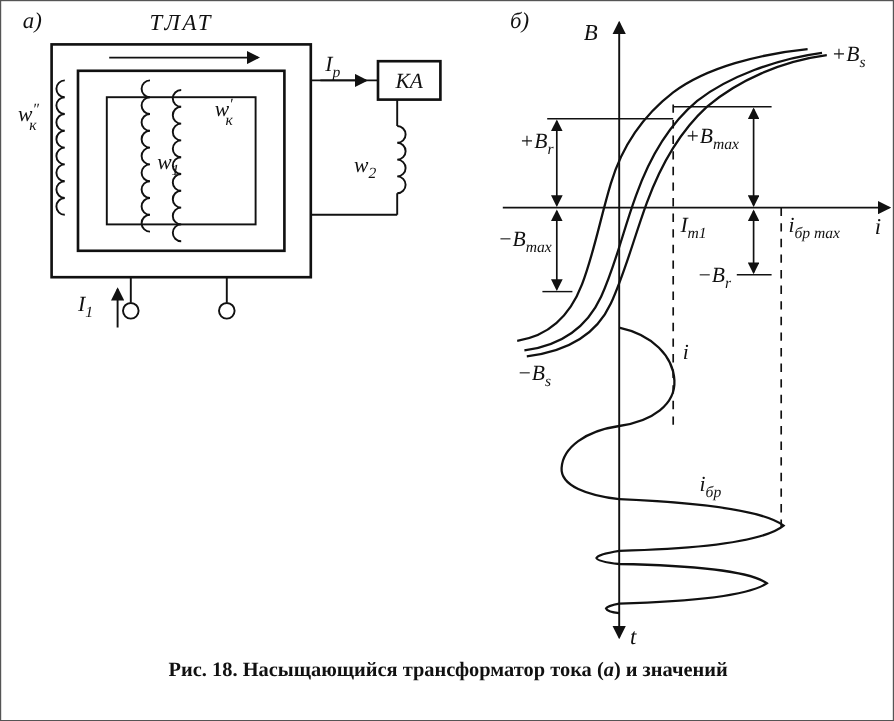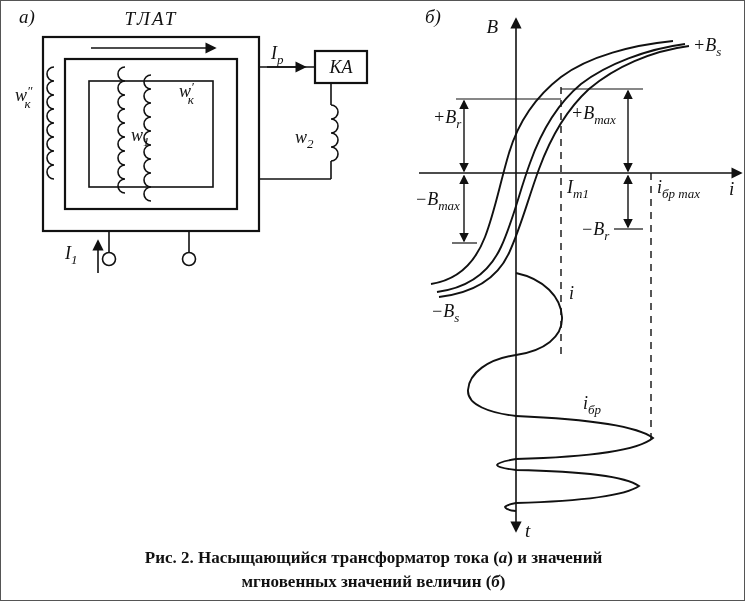--- a/index.html
+++ b/index.html
@@ -111,16 +111,15 @@
 
     <path class="curve" d="M515,272 C543,278 560,296 561,316 C562,336 543,350 515,354 C487,358 468,372 467,389 C466,404 489,412 515,415"></path>
     <text class="lbl-s" x="568" y="298">i</text>
 
     <path class="curve" d="M515,415 Q630,420 652,437 Q630,455 515,458 Q497,461 496,464 Q497,467 515,469 Q618,471 638,485 Q618,499 515,502 Q505,504 504,506 Q505,509 515,510"></path>
     <text class="lbl-s" x="582" y="408"><tspan>i</tspan><tspan class="sub" dy="5">бр</tspan></text>
   </g>
 </svg>
 
 <div id="caption">
-  <div><span>Рис. 2. Насыщающийся трансформатор тока (</span><i>а</i><span>) и значений</span></div>
-  <div><span>мгновенных значений величин (</span><i>б</i><span>)</span></div>
+  <div><span>Рис. 18. Насыщающийся трансформатор тока (</span><i>а</i><span>) и значений</span></div>
 </div>
 </div>
 
 </body></html>

